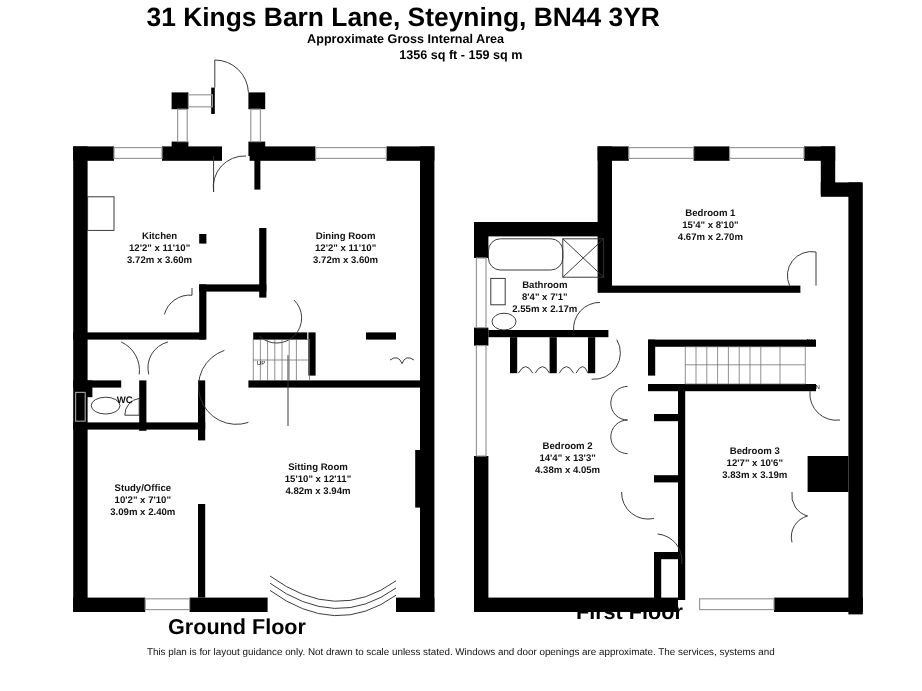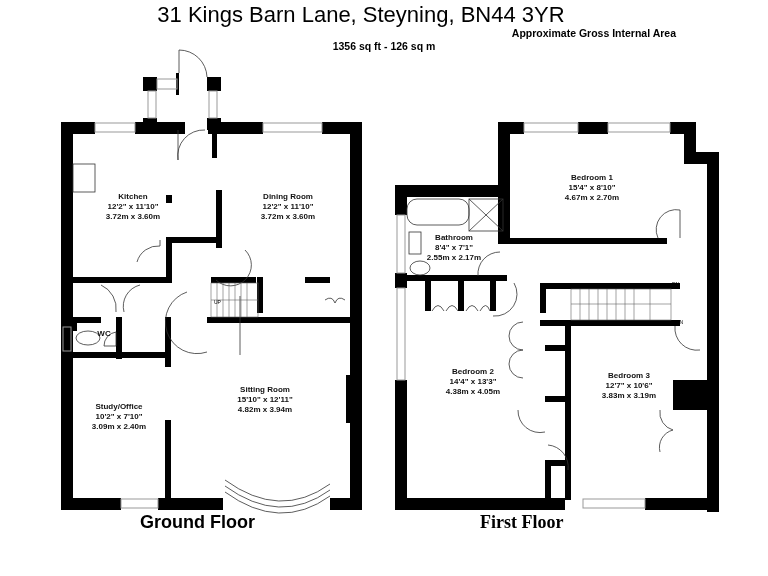--- a/index.html
+++ b/index.html
@@ -1,30 +1,30 @@
 <!DOCTYPE html>
 <html><head>
 <meta charset="utf-8">
 <style>
   html, body { margin:0; padding:0; background:#fff; }
   body { width:768px; height:576px; position:relative; overflow:hidden; font-family:"Liberation Sans", sans-serif; color:#000; }
-  .title { position:absolute; left:0; top:2px; width:672px; text-align:center; font-weight:normal; font-size:22px; letter-spacing:0;padding-left:25px; }
-  .sub1 { position:absolute; left:0; top:27px; width:676px; text-align:right; font-weight:bold; font-size:10.5px; }
+  .title { position:absolute; left:0; top:2px; width:672px; text-align:center; font-weight:bold; font-size:22px; letter-spacing:0; }
+  .sub1 { position:absolute; left:0; top:27px; width:676px; text-align:center; font-weight:bold; font-size:10.5px; }
   .sub2 { position:absolute; left:0; top:40px; width:768px; text-align:center; font-weight:bold; font-size:10.5px; }
   .floor-label { position:absolute; font-weight:bold; font-size:18px; text-align:left; }
   .disclaimer { position:absolute; left:30px; top:538px; width:708px; text-align:center; font-size:8.2px; line-height:12px; color:#111; }
   svg.plan { position:absolute; left:0; top:0; }
   .room-label { font-family:"Liberation Sans", sans-serif; font-weight:bold; font-size:8px; text-anchor:middle; fill:#111; }
 </style>
 </head>
 <body>
 
 <div class="title">31 Kings Barn Lane, Steyning, BN44 3YR</div>
 <div class="sub1">Approximate Gross Internal Area</div>
-<div class="sub2">1356 sq ft - 126 sq m</div>
+<div class="sub2">1356 sq ft - 159 sq m</div>
 
 <svg class="plan" width="768" height="576" viewBox="0 0 768 576">
 
   <g fill="#000" stroke="none">
 
     <rect x="61" y="122" width="12" height="388"></rect>
     <rect x="61" y="122" width="34" height="12"></rect>
     <rect x="135" y="122" width="50" height="12"></rect>
     <rect x="208" y="122" width="55" height="12"></rect>
     <rect x="322" y="122" width="40" height="12"></rect>
@@ -208,16 +208,17 @@
     <text class="room-label" x="473" y="394">4.38m x 4.05m</text>
   </g>
   <g>
     <text class="room-label" x="629" y="378">Bedroom 3</text>
     <text class="room-label" x="629" y="388">12'7" x 10'6"</text>
     <text class="room-label" x="629" y="398">3.83m x 3.19m</text>
   </g>
 </svg>
 
 <div class="floor-label" style="left:140px; top:512px; width:150px;">Ground Floor</div>
-<div class="floor-label" style="left:480px; top:512px; width:150px;font-family:Liberation Serif, serif;">First Floor</div>
+<div class="floor-label" style="left:480px; top:500px; width:150px;">First Floor</div>
 
 <div class="disclaimer">
+  <div>This plan is for layout guidance only.  Not drawn to scale unless stated.  Windows and door openings are approximate.  The services, systems and</div>
 </div>
 
 </body></html>

